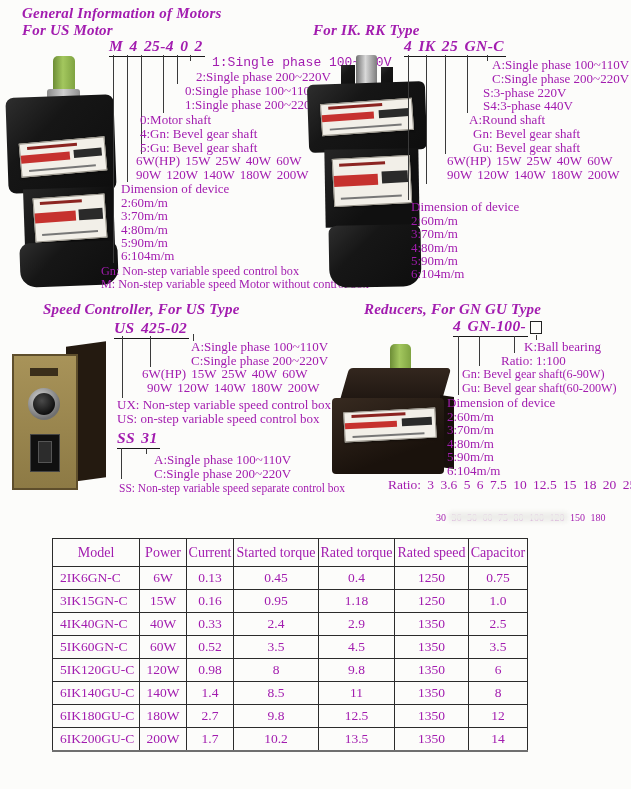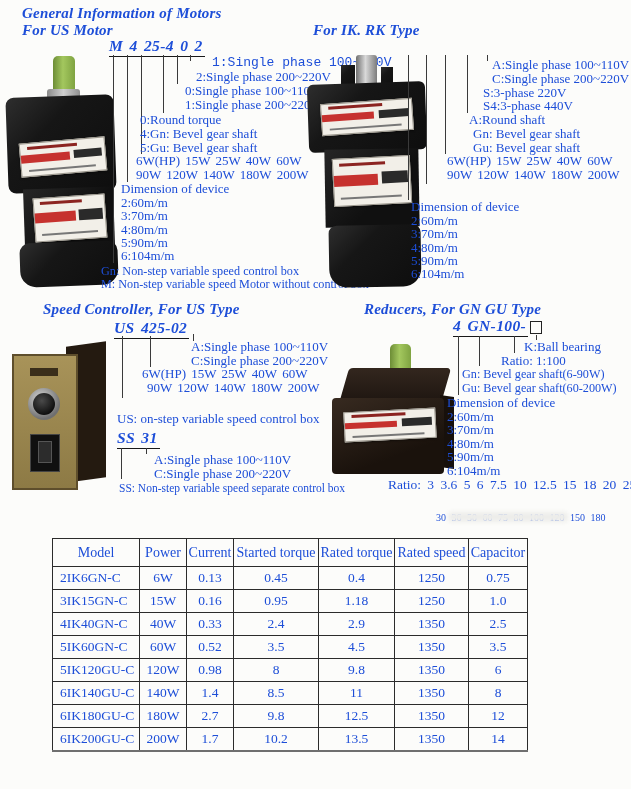--- a/index.html
+++ b/index.html
@@ -1,19 +1,19 @@
 <!DOCTYPE html>
 <html><head>
 <meta charset="utf-8">
 <style>
   html,body{margin:0;padding:0;background:#e8e8e6;}
   #page{
     position:relative;width:631px;height:789px;margin:0 auto;
     background:#fcfcfa;overflow:hidden;
-    font-family:"Liberation Serif", serif;color:#1d4ed8;
+    font-family:"Liberation Serif", serif;color:#a21caf;
   }
   .head{position:absolute;font-weight:bold;font-style:italic;font-size:15px;white-space:nowrap;letter-spacing:.2px;}
   .code{position:absolute;font-weight:bold;font-style:italic;font-size:15.5px;white-space:nowrap;
         border-bottom:1.6px solid #181818;padding:0 2px 1px 0;word-spacing:2px;letter-spacing:.4px;}
   .lbl{position:absolute;font-size:13px;line-height:14px;white-space:nowrap;}
   .lbl-sm{font-size:12.2px;}
   .lbl-xs{font-size:11.5px;}
   .vline{position:absolute;width:1px;background:#3a3a3a;}
   .photo{position:absolute;}
   .photo *{position:absolute;}
@@ -70,35 +70,36 @@
   <div class="vline" style="left:127px;top:55px;height:127px;"></div>
   <div class="vline" style="left:141px;top:55px;height:99px;"></div>
   <div class="vline" style="left:163px;top:55px;height:58px;"></div>
   <div class="vline" style="left:177px;top:55px;height:29px;"></div>
   <div class="vline" style="left:190px;top:55px;height:6px;"></div>
 
   <div class="lbl" style="left:212px;top:56px;font-family:Liberation Mono, monospace;">1:Single phase 100~110V</div>
   <div class="lbl" style="left:196px;top:70px;">2:Single phase 200~220V</div>
   <div class="lbl" style="left:185px;top:84px;">0:Single phase 100~110V</div>
   <div class="lbl" style="left:185px;top:98px;">1:Single phase 200~220V</div>
-  <div class="lbl" style="left:140px;top:113px;">0:Round torque</div>
+  <div class="lbl" style="left:140px;top:113px;">0:Motor shaft</div>
   <div class="lbl" style="left:140px;top:127px;">4:Gn: Bevel gear shaft</div>
   <div class="lbl" style="left:140px;top:141px;">5:Gu: Bevel gear shaft</div>
   <div class="lbl" style="left:136px;top:154px;word-spacing:2px;">6W(HP) 15W 25W 40W 60W</div>
   <div class="lbl" style="left:136px;top:168px;word-spacing:2px;">90W 120W 140W 180W 200W</div>
   <div class="lbl" style="left:121px;top:182px;">Dimension of device</div>
   <div class="lbl" style="left:121px;top:196px;">2:60m/m</div>
   <div class="lbl" style="left:121px;top:209px;">3:70m/m</div>
   <div class="lbl" style="left:121px;top:223px;">4:80m/m</div>
   <div class="lbl" style="left:121px;top:236px;">5:90m/m</div>
   <div class="lbl" style="left:121px;top:249px;">6:104m/m</div>
   <div class="lbl lbl-sm" style="left:101px;top:264px;">Gn: Non-step variable speed control box</div>
   <div class="lbl lbl-sm" style="left:101px;top:277px;">M: Non-step variable speed Motor without control box</div>
 
   <div class="head" style="left:313px;top:22px;">For IK. RK Type</div>
+  <div class="code" style="left:404px;top:37px;">4 IK 25 GN-C</div>
 
   <div class="photo" style="left:303px;top:55px;width:130px;height:235px;">
     <div class="blk" style="left:38px;top:10px;width:14px;height:22px;"></div>
     <div class="shaft-gray" style="left:53px;top:0;width:21px;height:34px;"></div>
     <div class="blk" style="left:78px;top:12px;width:12px;height:20px;"></div>
     <div class="blk" style="left:5px;top:28px;width:118px;height:68px;border-radius:6px;transform:rotate(-2deg);"></div>
     <div class="mlabel" style="left:18px;top:46px;width:90px;height:30px;transform:rotate(-4deg);">
       <div class="tx"></div>
         <div class="red"></div>
         <div class="tag"></div>
@@ -150,20 +151,21 @@
   </div>
 
   <div class="vline" style="left:122px;top:336px;height:62px;"></div>
   <div class="vline" style="left:150px;top:336px;height:31px;"></div>
   <div class="vline" style="left:193px;top:334px;height:7px;"></div>
 
   <div class="lbl" style="left:191px;top:340px;">A:Single phase 100~110V</div>
   <div class="lbl" style="left:191px;top:354px;">C:Single phase 200~220V</div>
   <div class="lbl" style="left:142px;top:367px;word-spacing:2px;">6W(HP) 15W 25W 40W 60W</div>
   <div class="lbl" style="left:147px;top:381px;word-spacing:2px;">90W 120W 140W 180W 200W</div>
+  <div class="lbl" style="left:117px;top:398px;">UX: Non-step variable speed control box</div>
   <div class="lbl" style="left:117px;top:412px;">US: on-step variable speed control box</div>
 
   <div class="code" style="left:117px;top:429px;">SS 31</div>
   <div class="vline" style="left:121px;top:448px;height:31px;"></div>
   <div class="vline" style="left:146px;top:448px;height:6px;"></div>
   <div class="lbl" style="left:154px;top:453px;">A:Single phase 100~110V</div>
   <div class="lbl" style="left:154px;top:467px;">C:Single phase 200~220V</div>
   <div class="lbl lbl-xs" style="left:119px;top:481px;text-align:right;">SS: Non-step variable speed separate control box</div>
 
   <div class="head" style="left:364px;top:301px;">Reducers, For GN GU Type</div>

